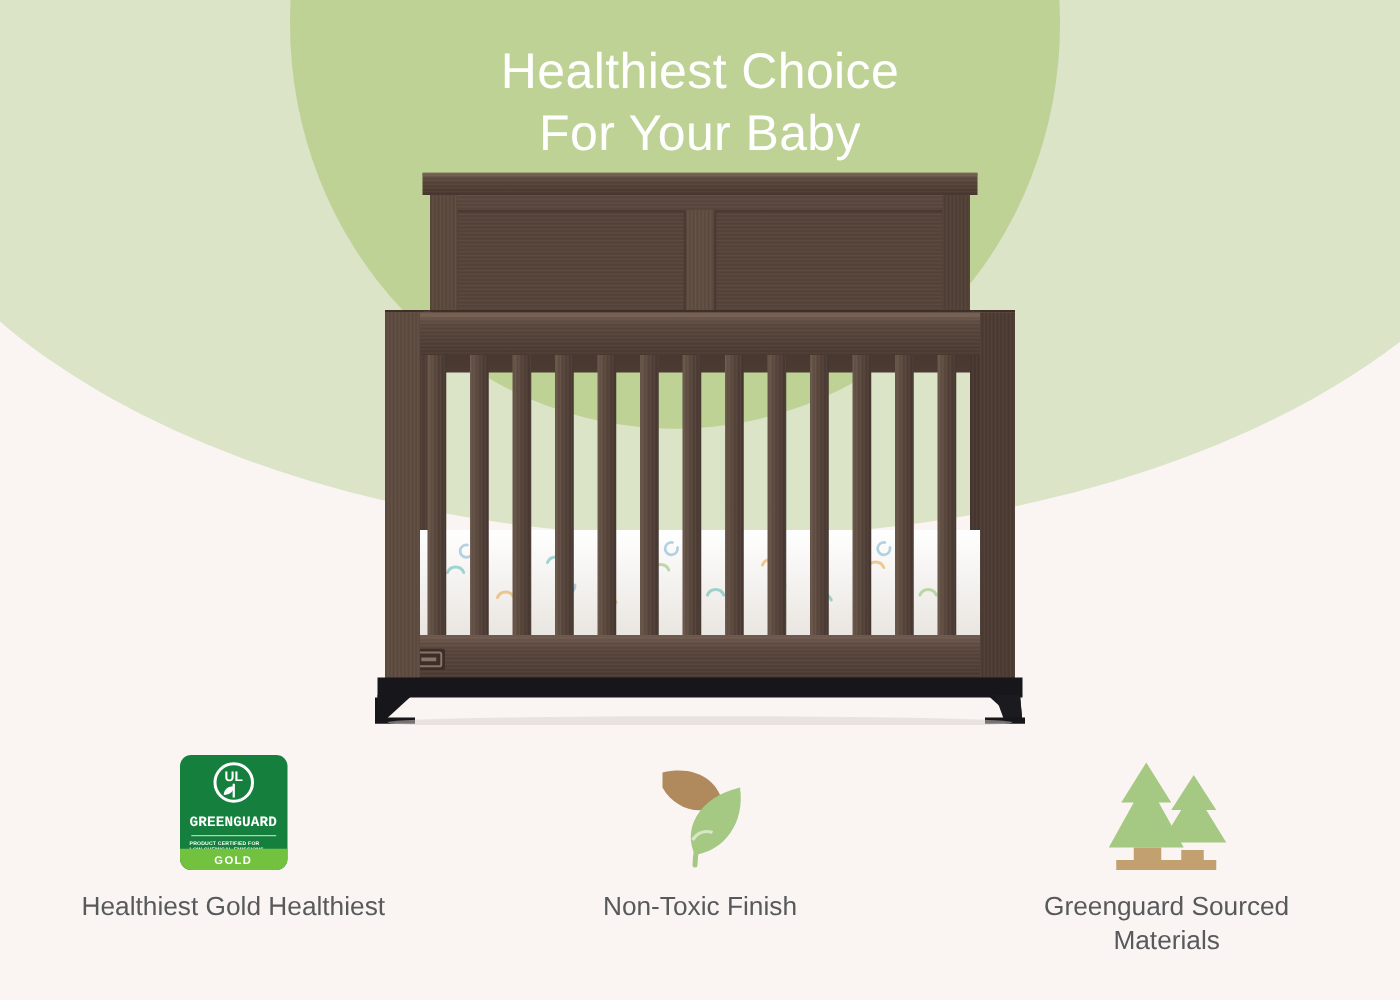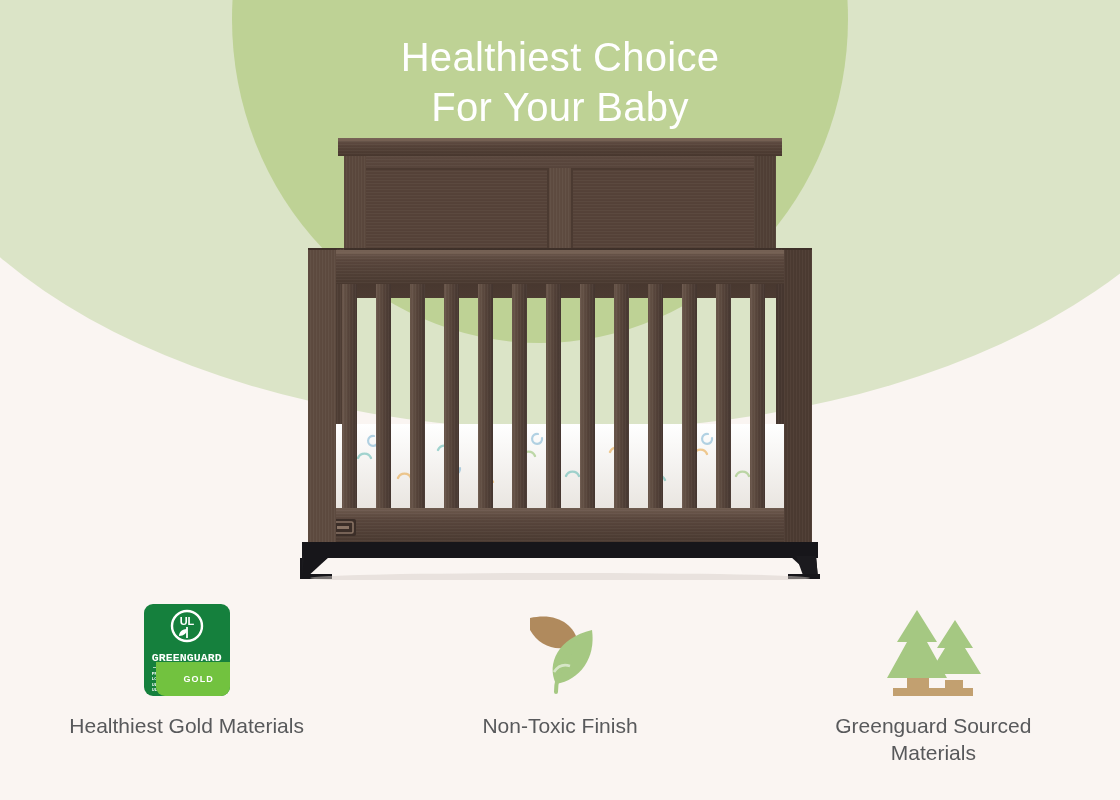--- a/index.html
+++ b/index.html
@@ -136,24 +136,24 @@
     width: 70px;
     color: #ffffff;
     font-size: 4.1px;
     line-height: 5.4px;
     font-weight: 700;
     letter-spacing: 0.15px;
     text-align: left;
   }
   .gg-gold {
     position: absolute;
-    left: 12px;
+    left: 0;
     bottom: 0;
     width: 86px;
-    height: 34px;
+    height: 17px;
     background: #72c23f;
     border-radius: 0 0 9px 9px;
     color: #ffffff;
     font-size: 9px;
     font-weight: 700;
     letter-spacing: 1.1px;
     display: flex;
     align-items: center;
     justify-content: center;
   }
@@ -362,21 +362,21 @@
             <div>LOW CHEMICAL EMISSIONS</div>
             <div>UL.COM/GG</div>
             <div>UL 2818</div>
           </div>
           <div class="gg-gold">GOLD</div>
         </div>
       </div>
       <div class="cap">
         <span>Healthiest Gold</span>
         <span> </span>
-        <span>Materials</span>
+        <span>Healthiest</span>
       </div>
     </div>
 
     <div class="feature">
       <div class="glyph">
         <svg width="96" height="92" viewBox="0 0 96 92" xmlns="http://www.w3.org/2000/svg">
           <path d="M18 14 C44 8 62 20 66 38 C50 50 28 44 18 26 Z" fill="#b08a5d"></path>
           <path d="M80 26 C84 54 68 76 44 80 C34 60 46 34 80 26 Z" fill="#a5c882"></path>
           <path d="M44 88 C44 70 52 52 72 34" stroke="#a5c882" stroke-width="4" fill="none" stroke-linecap="round"></path>
           <path d="M58 62 C52 60 46 62 42 68" stroke="#ffffff" stroke-width="2.6" fill="none" opacity="0.55"></path>

